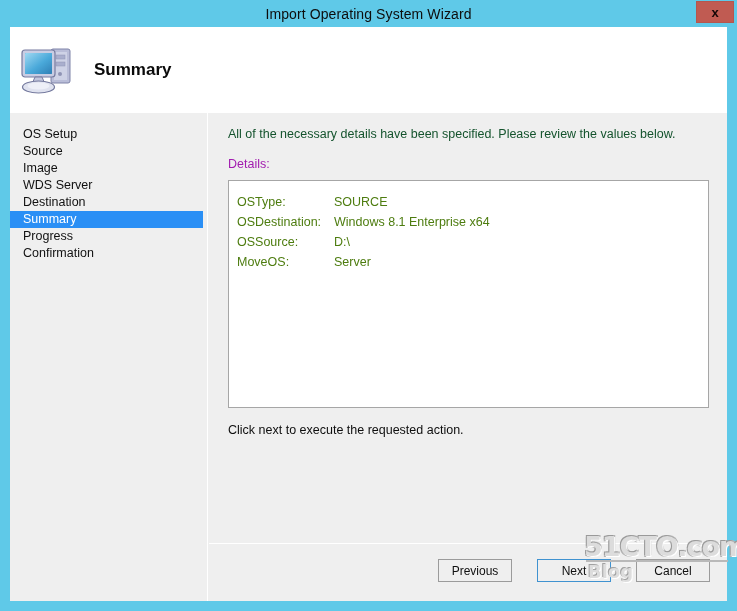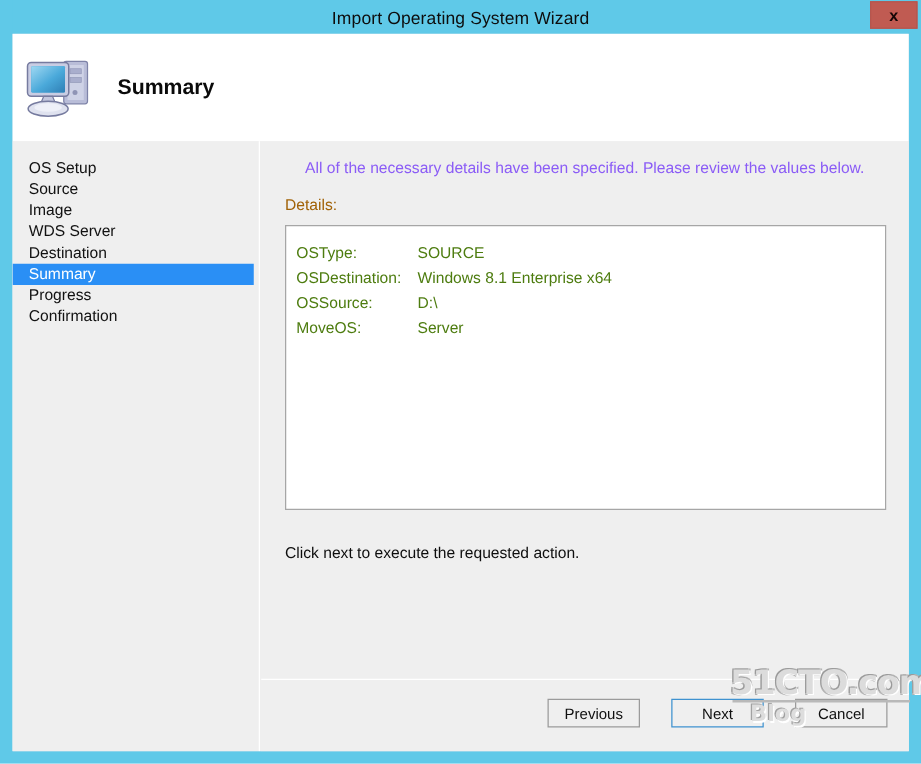--- a/index.html
+++ b/index.html
@@ -111,27 +111,27 @@
 
   
   #content {
     position: relative;
     flex: 1 1 auto;
     background: #efefef;
     padding: 14px 18px 0 20px;
   }
   #intro-text {
     font-size: 12.5px;
-    color: #8b5cf6;
-    margin: 0 0 16px 16px;
+    color: #14532d;
+    margin: 0 0 16px 0;
     white-space: nowrap;
   }
   #details-label {
     font-size: 12.5px;
-    color: #a16207;
+    color: #a21caf;
     margin: 0 0 9px 0;
   }
   #details-box {
     background: #ffffff;
     border: 1px solid #a6a6a6;
     height: 228px;
     padding: 11px 0 0 8px;
     overflow: hidden;
   }
   .detail-row {
@@ -143,21 +143,21 @@
   }
   .detail-key {
     width: 97px;
     flex: 0 0 97px;
     white-space: nowrap;
   }
   .detail-val { white-space: nowrap; }
   #closing-text {
     font-size: 12.5px;
     color: #0e0e0e;
-    margin: 27px 0 0 0;
+    margin: 15px 0 0 0;
   }
 
   
   #footer {
     position: absolute;
     left: 199px;
     right: 0;
     bottom: 0;
     height: 58px;
     background: #efefef;
@@ -236,21 +236,21 @@
   }
   #wm-blog {
     font-family: "DejaVu Sans", sans-serif;
     font-size: 18px;
     font-weight: bold;
     line-height: 18px;
     color: #dddddd;
     text-shadow:
       -1px -1px 0 #a2a2a2,
        1px  1px 0 #ffffff;
-    margin-left: 16px;
+    margin-left: 4px;
   }
 </style>
 </head>
 <body>
 
 <div id="window">
 
   <div id="titlebar">
     <span id="titlebar-text">Import Operating System Wizard</span>
     <div id="close-button">

